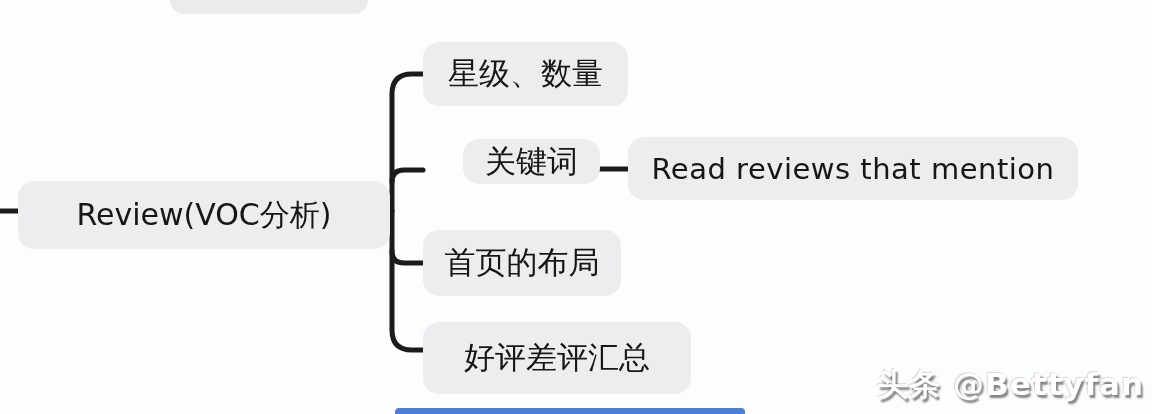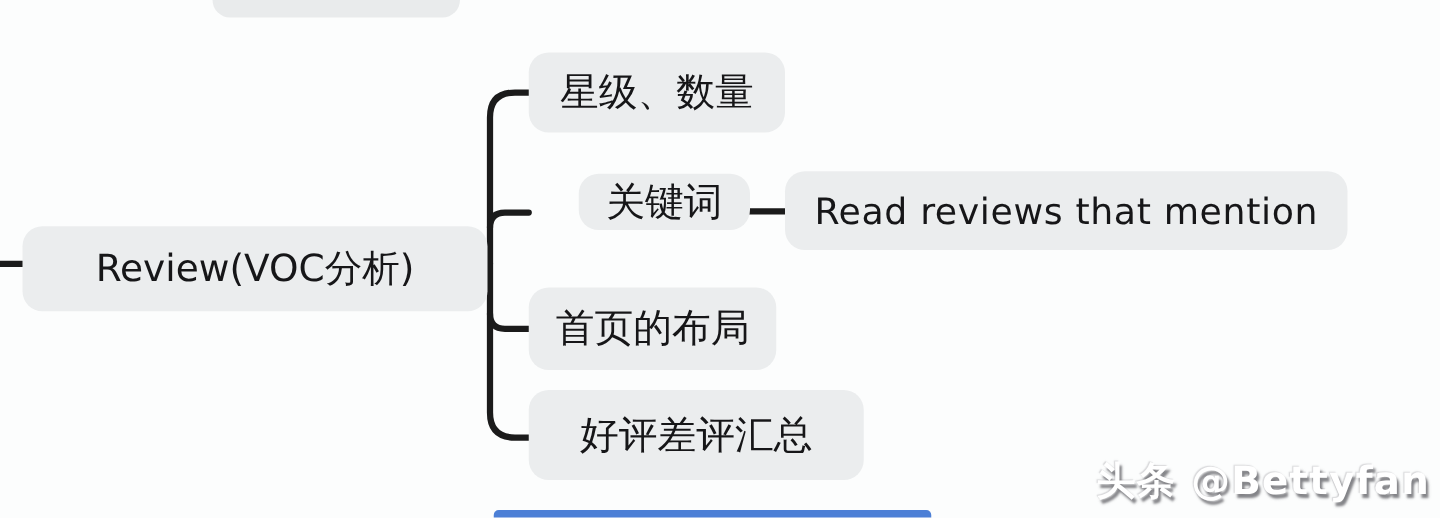--- a/index.html
+++ b/index.html
@@ -16,21 +16,21 @@
     color:#161618;
     white-space:nowrap;
     box-sizing:border-box;
   }
   .node span{display:block;}
   #root-node      {left:18px;  top:181px; width:372px; height:68px; font-size:30px;}
   #node-child-1   {left:423px; top:42px;  width:205px; height:64px; font-size:31px;}
   #node-child-2   {left:423px; top:139px; width:137px; height:45px; font-size:31px;margin-left:40px;}
   #node-grandchild{left:628px; top:137px; width:450px; height:63px; font-size:29px; letter-spacing:.5px;}
   #node-child-3   {left:423px; top:230px; width:198px; height:66px; font-size:31px;}
-  #node-child-4   {left:423px; top:312px; width:268px; height:72px; font-size:31px;}
+  #node-child-4   {left:423px; top:322px; width:268px; height:72px; font-size:31px;}
   #partial-top-node{
     position:absolute;left:170px;top:-20px;width:198px;height:34px;
     background:#e9ebec;border-radius:14px;
   }
   #connector-svg{position:absolute;left:0;top:0;width:1152px;height:414px;pointer-events:none;}
   #bottom-partial-node{
     position:absolute;left:395px;top:408px;width:350px;height:6px;
     background:#4c7fd6;border-radius:4px 4px 0 0;
   }
   #watermark{

